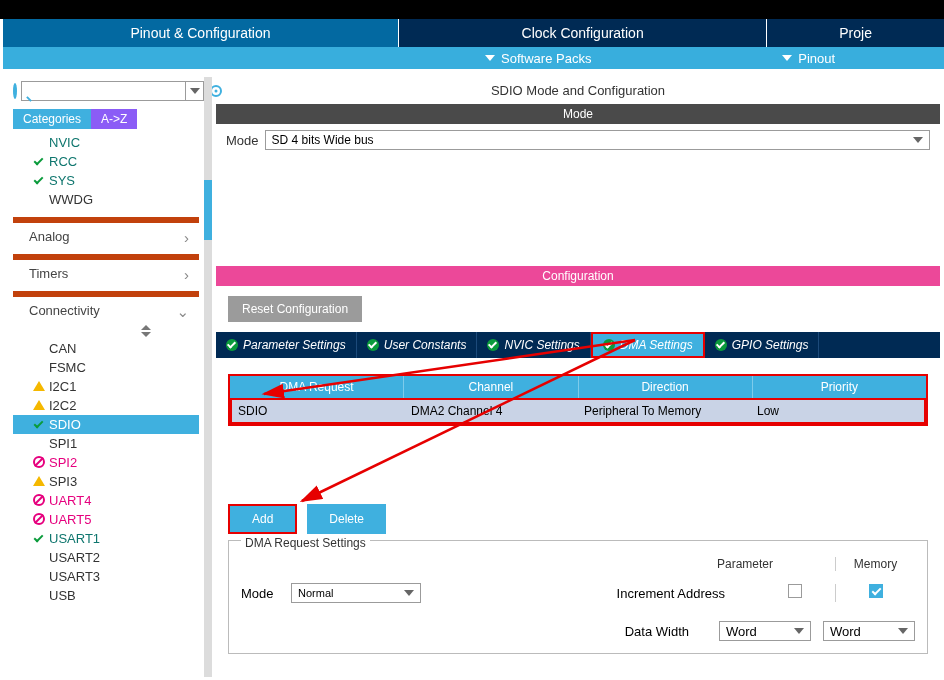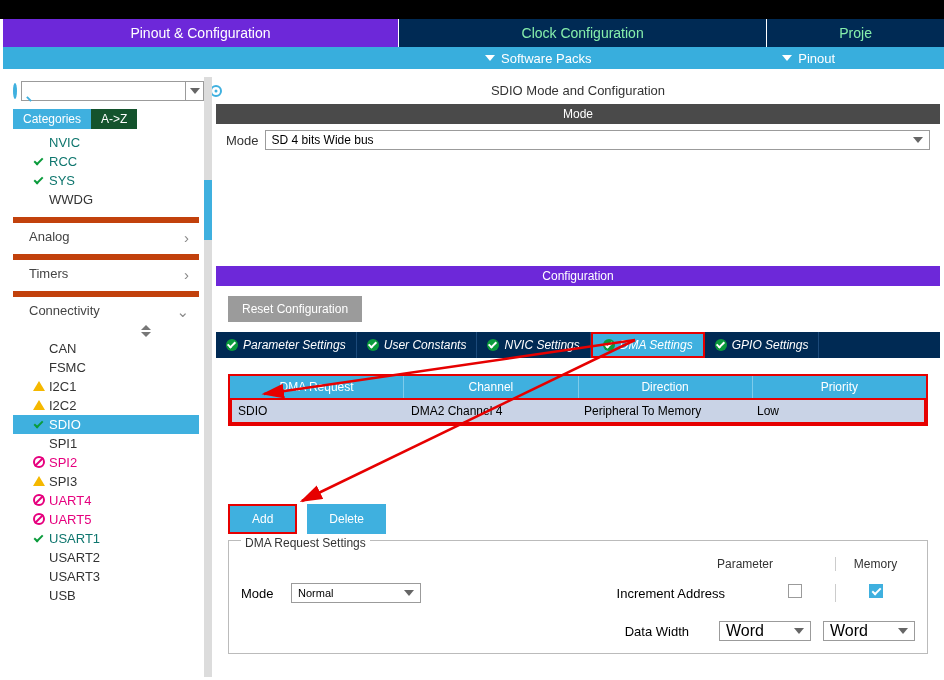--- a/index.html
+++ b/index.html
@@ -4,22 +4,22 @@
 <style>
   * { box-sizing: border-box; margin: 0; padding: 0; font-family: Arial, Helvetica, sans-serif; }
   body { width: 944px; height: 680px; overflow: hidden; background: #fff; position: relative; }
 
   
   .topblack { position: absolute; left: 0; top: 0; width: 944px; height: 19px; background: #000; }
 
   
   .maintabs { position: absolute; left: 3px; top: 19px; width: 941px; height: 28px; display: flex; }
   .maintab { height: 28px; display: flex; align-items: center; justify-content: center; font-size: 14px; cursor: pointer; }
-  .maintab-active { background: #6d28d9; color: #fff; width: 400px; }
-  .maintab-inactive { background: #002a54; color: #86efac; }
+  .maintab-active { background: #0369a1; color: #fff; width: 400px; }
+  .maintab-inactive { background: #002a54; color: #ffffff; }
   .maintab-clock { width: 373px; border-left: 1px solid #fff; }
   .maintab-proj { width: 180px; border-left: 1px solid #fff; }
 
   
   .subbar { position: absolute; left: 3px; top: 47px; width: 941px; height: 22px; background: #38aedd; display: flex; }
   .subbar-spacer { width: 400px; }
   .subbar-item { flex: 1; display: flex; align-items: center; justify-content: center; color: #fff; font-size: 13px; gap: 6px; cursor: pointer; }
   .chev-down { width: 0; height: 0; border-left: 5px solid transparent; border-right: 5px solid transparent; border-top: 6px solid #fff; }
 
   
@@ -29,21 +29,21 @@
   .searchglass::after { content: ''; position: absolute; width: 6px; height: 2px; background: #3fb0df; top: 13px; left: 11px; transform: rotate(45deg); }
   .searchbox { flex: 1; display: flex; border: 1px solid #9b9b9b; height: 20px; background: #fff; }
   .searchbox input { flex: 1; border: none; outline: none; font-size: 12px; padding: 0 4px; }
   .searchbox-btn { width: 18px; display: flex; align-items: center; justify-content: center; border-left: 1px solid #9b9b9b; }
   .gear { width: 16px; height: 16px; display: flex; align-items: center; justify-content: center; }
   .gear svg { width: 16px; height: 16px; }
 
   .cat-tabs { display: flex; margin-top: 4px; }
   .cat-tab { font-size: 12px; padding: 3px 10px; cursor: pointer; }
   .cat-tab-active { background: #3fb0df; color: #fff; }
-  .cat-tab-az { background: #14532d; color: #fff; }
+  .cat-tab-az { background: #8b5cf6; color: #fff; }
 
   .tree { margin-top: 4px; }
   .tree-item { font-size: 13px; padding: 2px 0 2px 36px; position: relative; cursor: pointer; }
   .tree-item .status { position: absolute; left: 20px; top: 3px; width: 12px; height: 12px; display: flex; align-items: center; justify-content: center; }
   .check-green { width: 10px; height: 10px; }
   .check-green::before { content: ''; display: block; width: 3px; height: 7px; border-right: 2px solid #0a9b3b; border-bottom: 2px solid #0a9b3b; transform: rotate(45deg); margin-left: 2px; }
   .warn-yellow { width: 0; height: 0; border-left: 6px solid transparent; border-right: 6px solid transparent; border-bottom: 10px solid #f5b800; position: relative; }
   .block-pink { width: 12px; height: 12px; border: 2px solid #e6007e; border-radius: 50%; position: relative; }
   .block-pink::after { content: ''; position: absolute; width: 12px; height: 2px; background: #e6007e; top: 3px; left: -2px; transform: rotate(-45deg); }
   .txt-green { color: #0f766e; }
@@ -63,21 +63,21 @@
 
   
   .center { position: absolute; left: 216px; top: 77px; width: 724px; }
   .center-title { text-align: center; font-size: 13px; color: #333; padding: 6px 0; }
   .modebar { background: #4a4a4a; color: #fff; text-align: center; font-size: 12px; padding: 3px 0; }
   .moderow { display: flex; align-items: center; padding: 6px 10px; gap: 6px; }
   .moderow label { font-size: 13px; color: #333; }
   .moderow-sel { flex: 1; display: flex; border: 1px solid #9b9b9b; height: 20px; align-items: center; padding: 0 6px; justify-content: space-between; background: #fff; }
   .moderow-sel span { font-size: 12px; }
 
-  .confbar { background: #6d28d9; color: #fff; text-align: center; font-size: 12px; padding: 3px 0; margin-top: 110px; }
+  .confbar { background: #ec4899; color: #fff; text-align: center; font-size: 12px; padding: 3px 0; margin-top: 110px; }
   .reset-btn { background: #9b9b9b; color: #fff; border: none; font-size: 12px; padding: 6px 14px; margin: 10px 12px; cursor: pointer; }
   .tabsrow { display: flex; background: #002a54; }
   .conftab { display: flex; align-items: center; gap: 5px; padding: 4px 10px; color: #fff; font-size: 12px; border-right: 1px solid #1c4a7a; cursor: pointer; font-style: italic; }
   .conftab .ok { width: 12px; height: 12px; border-radius: 50%; background: #0a9b3b; position: relative; }
   .conftab .ok::after { content: ''; position: absolute; width: 3px; height: 6px; border-right: 2px solid #fff; border-bottom: 2px solid #fff; transform: rotate(45deg); left: 3px; top: 1px; }
   .conftab-active { border: 2px solid #e60000; background: #3fb0df; }
 
   .dmatable { margin: 16px 12px 0 12px; border: 2px solid #e60000; }
   .dmahead { display: flex; background: #3fb0df; color: #fff; font-size: 12px; }
   .dmahead div { flex: 1; text-align: center; padding: 4px 0; border-right: 1px solid #7dcbeb; }
@@ -97,21 +97,21 @@
   .reqrow { display: flex; align-items: center; margin-top: 12px; }
   .reqrow .lbl { width: 50px; font-size: 13px; }
   .reqrow .sel { width: 130px; border: 1px solid #9b9b9b; height: 20px; display: flex; align-items: center; justify-content: space-between; padding: 0 6px; font-size: 11px; }
   .reqrow .mid { flex: 1; font-size: 13px; text-align: right; padding-right: 30px; }
   .reqrow .chk { width: 80px; text-align: center; }
   .reqrow .chkbox { width: 14px; height: 14px; border: 1px solid #9b9b9b; display: inline-block; }
   .reqrow .chkbox.checked { background: #3fb0df; border-color: #3fb0df; position: relative; }
   .reqrow .chkbox.checked::after { content: ''; position: absolute; width: 3px; height: 7px; border-right: 2px solid #fff; border-bottom: 2px solid #fff; transform: rotate(45deg); left: 4px; top: 1px; }
   .reqrow2 { display: flex; justify-content: flex-end; align-items: center; margin-top: 18px; gap: 12px; }
   .reqrow2 .lbl2 { font-size: 13px; margin-right: 18px; }
-  .reqrow2 .sel2 { width: 92px; border: 1px solid #9b9b9b; height: 20px; display: flex; align-items: center; justify-content: space-between; padding: 0 6px; font-size: 16px; }
+  .reqrow2 .sel2 { width: 92px; border: 1px solid #9b9b9b; height: 20px; display: flex; align-items: center; justify-content: space-between; padding: 0 6px; font-size: 13px; }
 
   
   .overlay { position: absolute; left: 0; top: 0; width: 944px; height: 680px; pointer-events: none; }
 </style>
 </head>
 <body>
 
 <div class="topblack"></div>
 
 <div class="maintabs">

